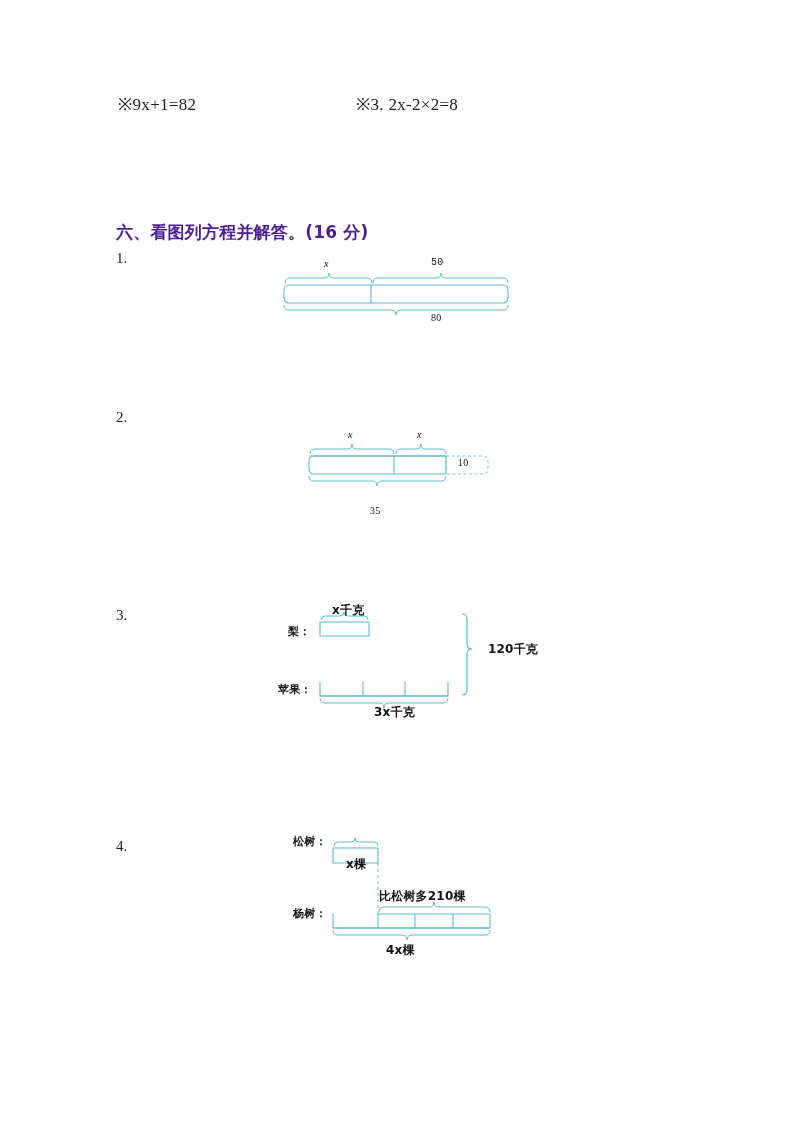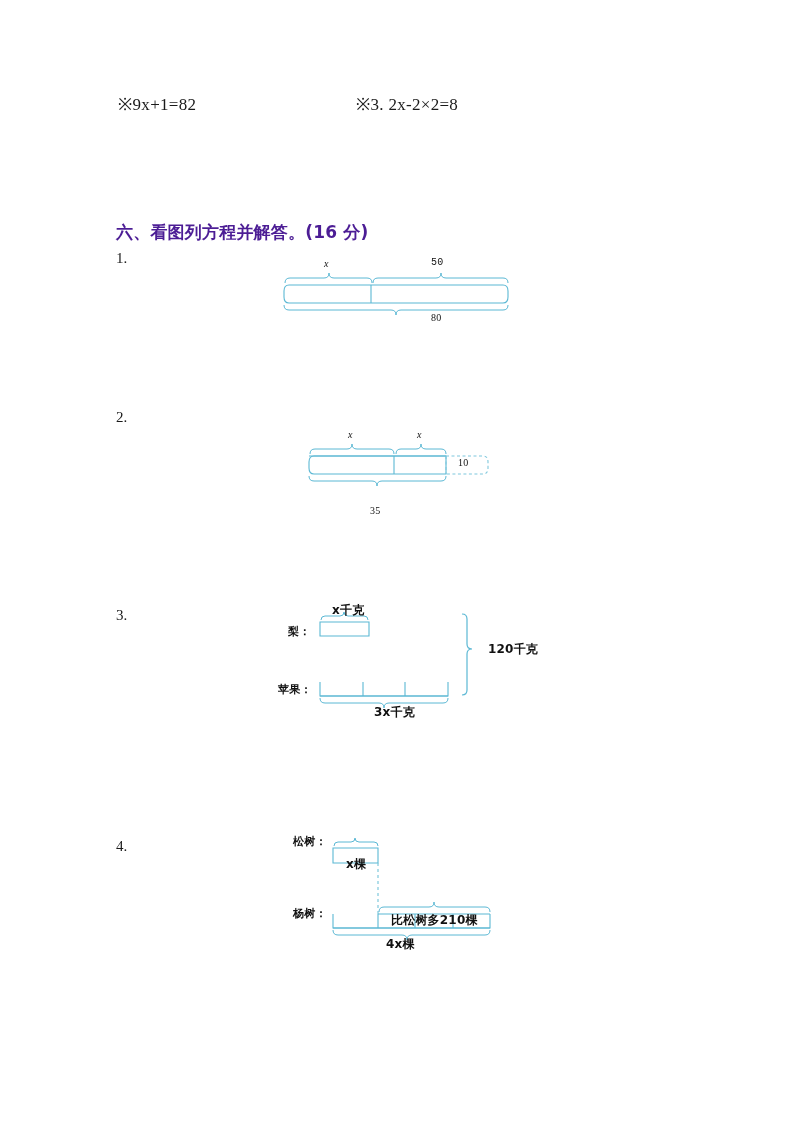--- a/index.html
+++ b/index.html
@@ -186,15 +186,15 @@
     <line x1="125" y1="84" x2="125" y2="98" stroke="#5bb8d4" stroke-width="1.1"></line>
     <line x1="163" y1="84" x2="163" y2="98" stroke="#5bb8d4" stroke-width="1.1"></line>
 
     <path d="M89,82 Q89,77 94,77 L139,77 Q144,77 144,72 Q144,77 149,77 L195,77 Q200,77 200,82" fill="none" stroke="#5bb8d4" stroke-width="1"></path>
 
     <path d="M43,100 Q43,105 48,105 L112,105 Q117,105 117,110 Q117,105 122,105 L195,105 Q200,105 200,100" fill="none" stroke="#5bb8d4" stroke-width="1"></path>
   </svg>
   <div class="dg-label row-name" style="left:3px; top:4px;">松树：</div>
   <div class="dg-label cjk" style="left:56px; top:-2px;margin-top:28px;">x棵</div>
   <div class="dg-label row-name" style="left:3px; top:76px;">杨树：</div>
-  <div class="dg-label cjk" style="left:96px; top:106px;">4x棵</div>
-  <div class="dg-label cjk" style="left:101px; top:58px;margin-top:24px;">比松树多210棵</div>
+  <div class="dg-label cjk" style="left:96px; top:112px;">4x棵</div>
+  <div class="dg-label cjk" style="left:89px; top:58px;">比松树多210棵</div>
 </div>
 
 </body></html>

